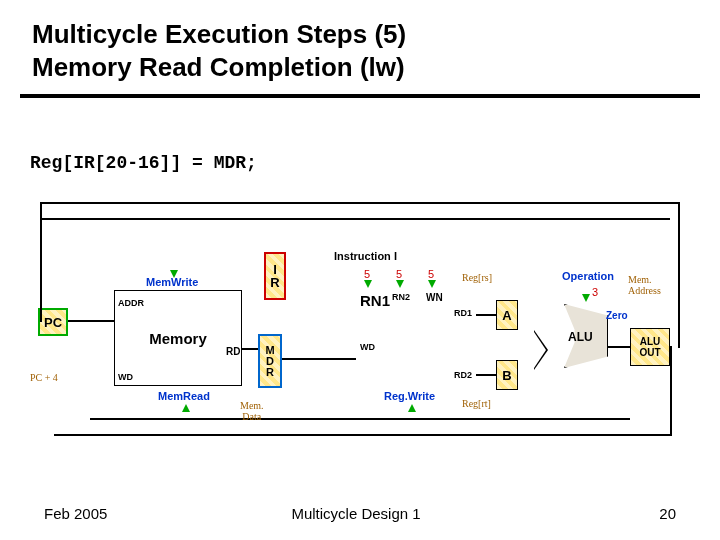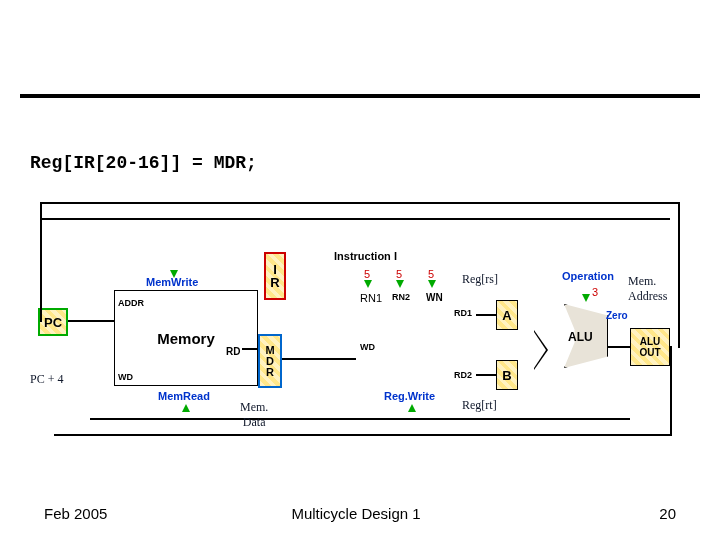--- a/index.html
+++ b/index.html
@@ -85,22 +85,22 @@
   }
   .lbl.blue { color: #0033cc; font-weight: bold; }
   .lbl.red  { color: #c00; }
   .arrow { position: absolute; width:0; height:0; }
   .arr-d { border-left:4px solid transparent; border-right:4px solid transparent; border-top:8px solid #0a0; }
   .bus { position: absolute; background:#000; }
 
   .callout {
     position: absolute;
     font-family: "Times New Roman", serif;
-    font-size: 12px;
-    color: #0f172a;
+    font-size: 10px;
+    color: #a16207;
   }
 
   
   .alu-shape {
     position: absolute;
     width: 44px;
     height: 64px;
     background: #e8e3d8;
     clip-path: polygon(0 0, 100% 18%, 100% 82%, 0 100%, 24% 60%, 24% 40%);
     border:1px solid #000;
@@ -123,48 +123,49 @@
   .num5 {
     position:absolute;
     color:#c00;
     font-size:11px;
   }
 </style>
 </head>
 <body>
 
 <div class="title">
-  <br>
+  <span>Multicycle Execution Steps (5)</span><br>
+  <span>Memory Read Completion (lw)</span>
 </div>
 <div class="hr"></div>
 
 <div class="code">Reg[IR[20-16]] = MDR;</div>
 
 <div class="diagram">
 
   <div class="blk hatch" style="left:8px; top:118px; width:30px; height:28px; border-color:#0a0; border-width:2px;">PC</div>
 
-  <div class="blk" style="left:84px; top:100px; width:144px; height:96px; font-size:15px;">Memory</div>
+  <div class="blk" style="left:84px; top:100px; width:128px; height:96px; font-size:15px;">Memory</div>
   <div class="lbl blue" style="left:116px; top:86px;">MemWrite</div>
   <div class="lbl" style="left:88px; top:108px; font-size:9px; font-weight:bold;">ADDR</div>
   <div class="lbl" style="left:196px; top:156px; font-size:10px; font-weight:bold;">RD</div>
   <div class="lbl" style="left:88px; top:182px; font-size:9px; font-weight:bold;">WD</div>
   <div class="lbl blue" style="left:128px; top:200px;">MemRead</div>
   <div class="arrow arr-d" style="left:140px; top:80px; border-top-color:#0a0;"></div>
   <div class="arrow arr-d" style="left:152px; top:214px; border-top-color:#0a0; transform:rotate(180deg);"></div>
 
   <div class="blk hatch" style="left:234px; top:62px; width:22px; height:48px; border-color:#c00; border-width:2px; white-space:pre; line-height:1;">I
 R</div>
   <div class="lbl" style="left:264px; top:60px; font-weight:bold;margin-left:40px;">Instruction I</div>
 
   <div class="blk hatch" style="left:228px; top:144px; width:24px; height:54px; border-color:#06c; border-width:2px; white-space:pre; line-height:1; font-size:11px;">M
 D
 R</div>
 
-  <div class="lbl" style="left:330px; top:102px; font-size:11px; font-weight:normal;">RN1</div>
+  <div class="lbl" style="left:330px; top:102px; font-size:15px; font-weight:bold;">RN1</div>
   <div class="lbl" style="left:362px; top:102px; font-size:9px; font-weight:bold;">RN2</div>
   <div class="lbl" style="left:396px; top:102px; font-size:10px; font-weight:bold;">WN</div>
   <div class="lbl" style="left:424px; top:118px; font-size:9px; font-weight:bold;">RD1</div>
   <div class="lbl" style="left:424px; top:180px; font-size:9px; font-weight:bold;">RD2</div>
   <div class="lbl" style="left:330px; top:152px; font-size:9px; font-weight:bold;">WD</div>
   <div class="lbl blue" style="left:354px; top:200px;">Reg.Write</div>
   <div class="arrow arr-d" style="left:378px; top:214px; border-top-color:#0a0; transform:rotate(180deg);"></div>
 
   <div class="num5" style="left:334px; top:78px;">5</div>
   <div class="num5" style="left:366px; top:78px;">5</div>

